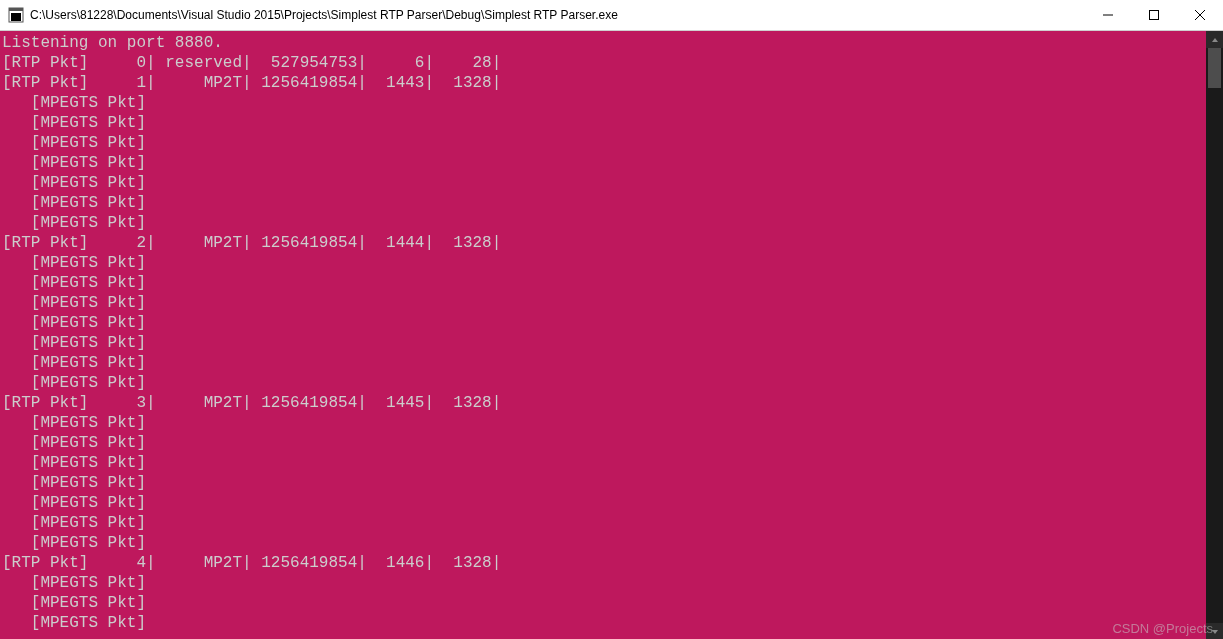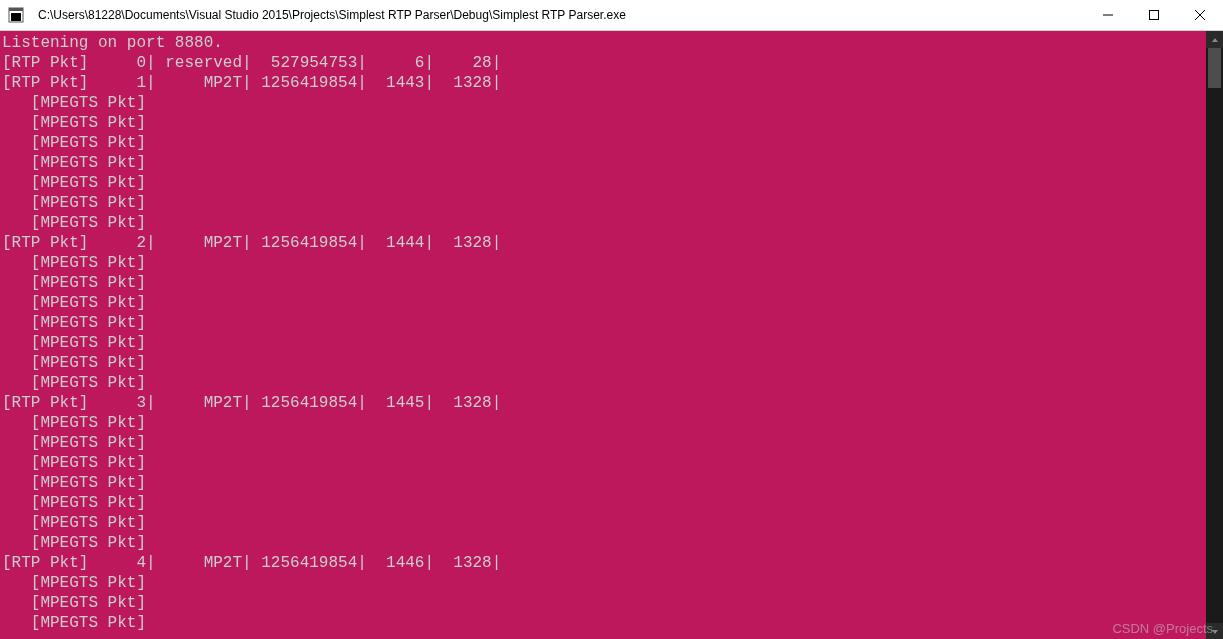--- a/index.html
+++ b/index.html
@@ -28,21 +28,20 @@
     display: flex;
     align-items: center;
     justify-content: center;
   }
   .titlebar .app-icon svg { display:block; }
   .titlebar .title-text {
     flex: 0 1 auto;
     white-space: nowrap;
     overflow: hidden;
     text-overflow: ellipsis;
-    margin-left: 8px;
   }
   .titlebar .spacer { flex: 1 1 auto; }
   .win-btns {
     display: flex;
     height: 100%;
   }
   .win-btn {
     width: 46px;
     height: 100%;
     display: flex;

